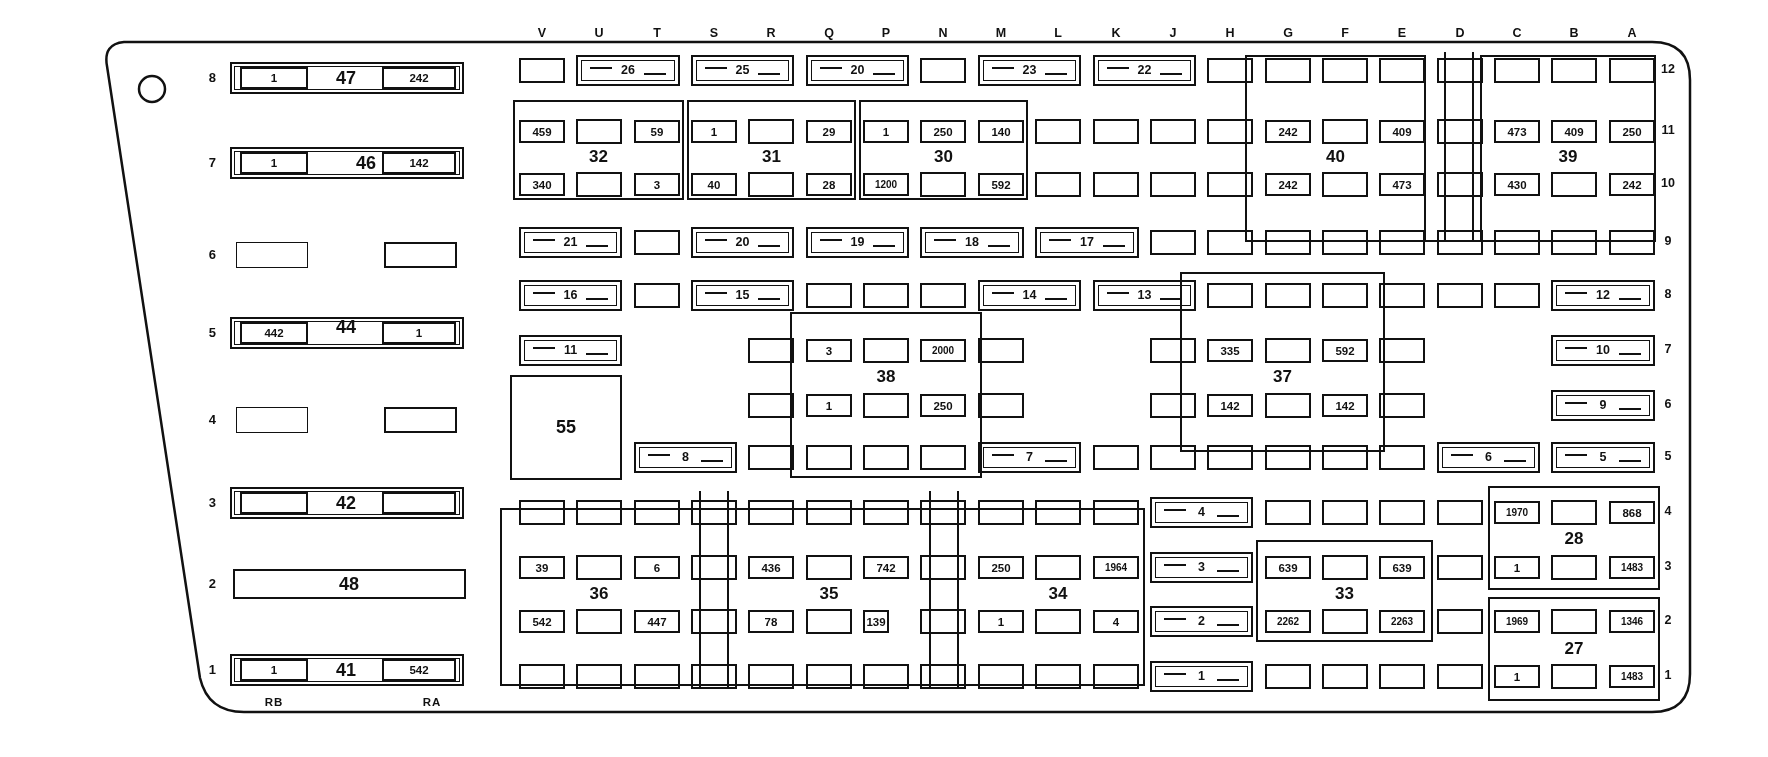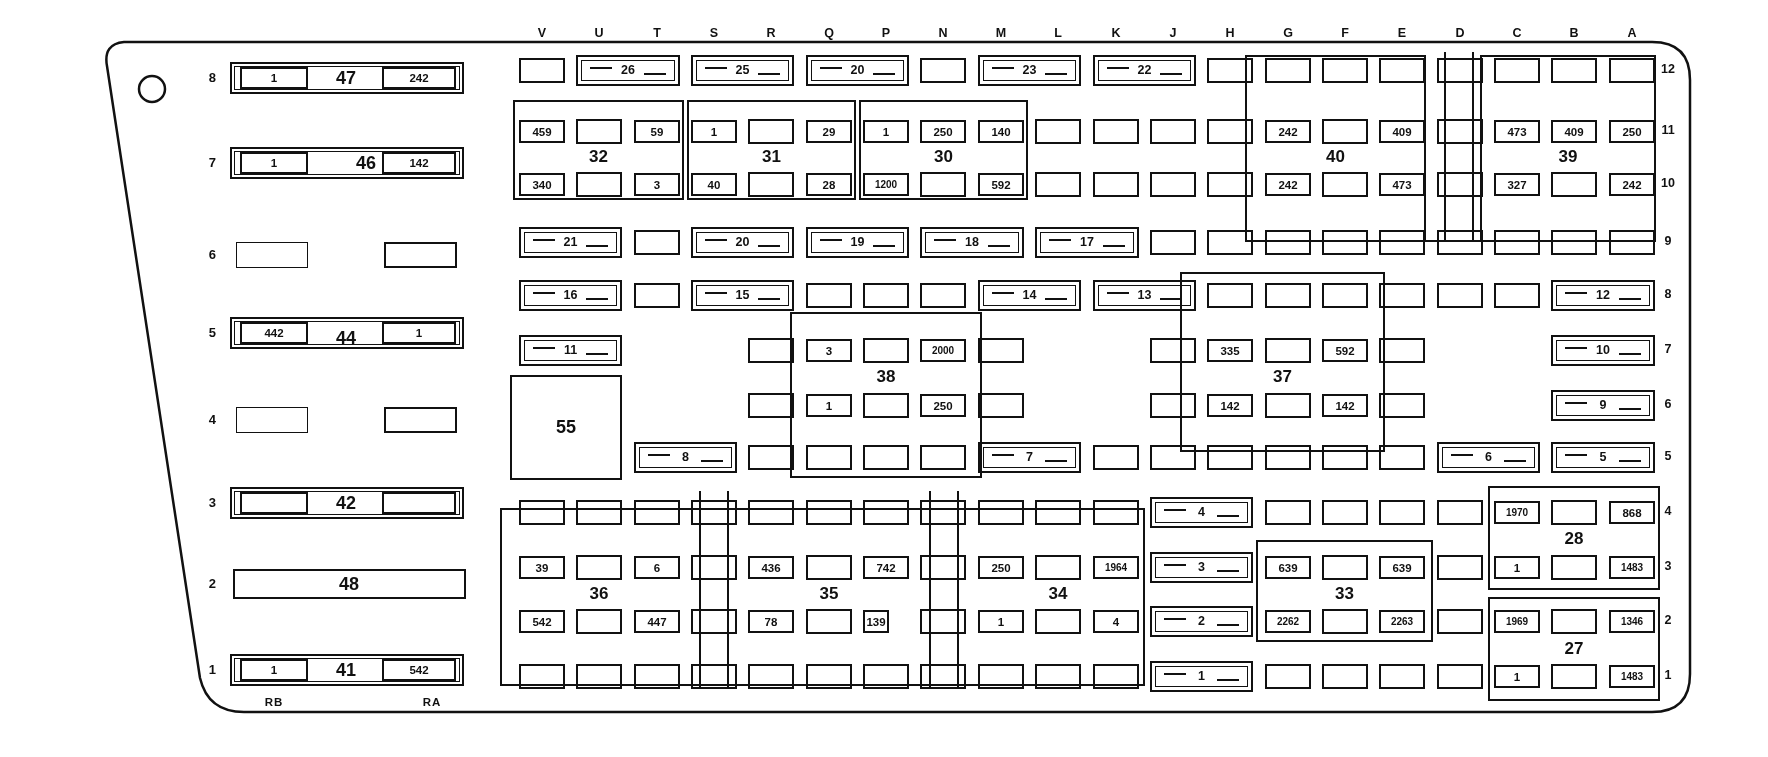--- a/index.html
+++ b/index.html
@@ -145,21 +145,21 @@
     <div class="cell" style="left: 920px; top: 172px; width: 46px; height: 25px;"></div>
     <div class="amp" style="left: 978px; top: 173px; width: 46px; height: 23px;">592</div>
     <div class="cell" style="left: 1035px; top: 172px; width: 46px; height: 25px;"></div>
     <div class="cell" style="left: 1093px; top: 172px; width: 46px; height: 25px;"></div>
     <div class="cell" style="left: 1150px; top: 172px; width: 46px; height: 25px;"></div>
     <div class="cell" style="left: 1207px; top: 172px; width: 46px; height: 25px;"></div>
     <div class="amp" style="left: 1265px; top: 173px; width: 46px; height: 23px;">242</div>
     <div class="cell" style="left: 1322px; top: 172px; width: 46px; height: 25px;"></div>
     <div class="amp" style="left: 1379px; top: 173px; width: 46px; height: 23px;">473</div>
     <div class="cell" style="left: 1437px; top: 172px; width: 46px; height: 25px;"></div>
-    <div class="amp" style="left: 1494px; top: 173px; width: 46px; height: 23px;">327</div>
+    <div class="amp" style="left: 1494px; top: 173px; width: 46px; height: 23px;">430</div>
     <div class="cell" style="left: 1551px; top: 172px; width: 46px; height: 25px;"></div>
     <div class="amp" style="left: 1609px; top: 173px; width: 46px; height: 23px;">242</div>
     <div class="cell" style="left: 634px; top: 230px; width: 46px; height: 25px;"></div>
     <div class="cell" style="left: 1150px; top: 230px; width: 46px; height: 25px;"></div>
     <div class="cell" style="left: 1207px; top: 230px; width: 46px; height: 25px;"></div>
     <div class="cell" style="left: 1265px; top: 230px; width: 46px; height: 25px;"></div>
     <div class="cell" style="left: 1322px; top: 230px; width: 46px; height: 25px;"></div>
     <div class="cell" style="left: 1379px; top: 230px; width: 46px; height: 25px;"></div>
     <div class="cell" style="left: 1437px; top: 230px; width: 46px; height: 25px;"></div>
     <div class="cell" style="left: 1494px; top: 230px; width: 46px; height: 25px;"></div>
@@ -475,21 +475,21 @@
     <span class="lp-big" style="left: 366px; top: 163px;">46</span>
     <span class="lp-row" style="left: 186px; top: 247px;">6</span>
     <div class="lp-box" style="left: 236px; top: 242px; width: 72px; height: 26px; border-width: 1.5px;"></div>
     <div class="lp-box" style="left: 384px; top: 242px; width: 73px; height: 26px; border-width: 2.5px;"></div>
     <span class="lp-row" style="left: 186px; top: 325px;">5</span>
     <div class="lp-outer" style="left: 230px; top: 317px; width: 234px; height: 32px;">
       <div class="lp-line"></div>
     </div>
     <div class="lp-box" style="left: 240px; top: 322px; width: 68px; height: 22px;">442</div>
     <div class="lp-box" style="left: 382px; top: 322px; width: 74px; height: 22px;">1</div>
-    <span class="lp-big" style="left: 346px; top: 338px; text-align: right;">44</span>
+    <span class="lp-big" style="left: 346px; top: 327px; text-align: right;">44</span>
     <span class="lp-row" style="left: 186px; top: 412px;">4</span>
     <div class="lp-box" style="left: 236px; top: 407px; width: 72px; height: 26px; border-width: 1.5px;"></div>
     <div class="lp-box" style="left: 384px; top: 407px; width: 73px; height: 26px; border-width: 2.5px;"></div>
     <span class="lp-row" style="left: 186px; top: 495px;">3</span>
     <div class="lp-outer" style="left: 230px; top: 487px; width: 234px; height: 32px;">
       <div class="lp-line"></div>
     </div>
     <div class="lp-box" style="left: 240px; top: 492px; width: 68px; height: 22px;"></div>
     <div class="lp-box" style="left: 382px; top: 492px; width: 74px; height: 22px;"></div>
     <span class="lp-big" style="left: 346px; top: 503px; text-align: right;">42</span>

